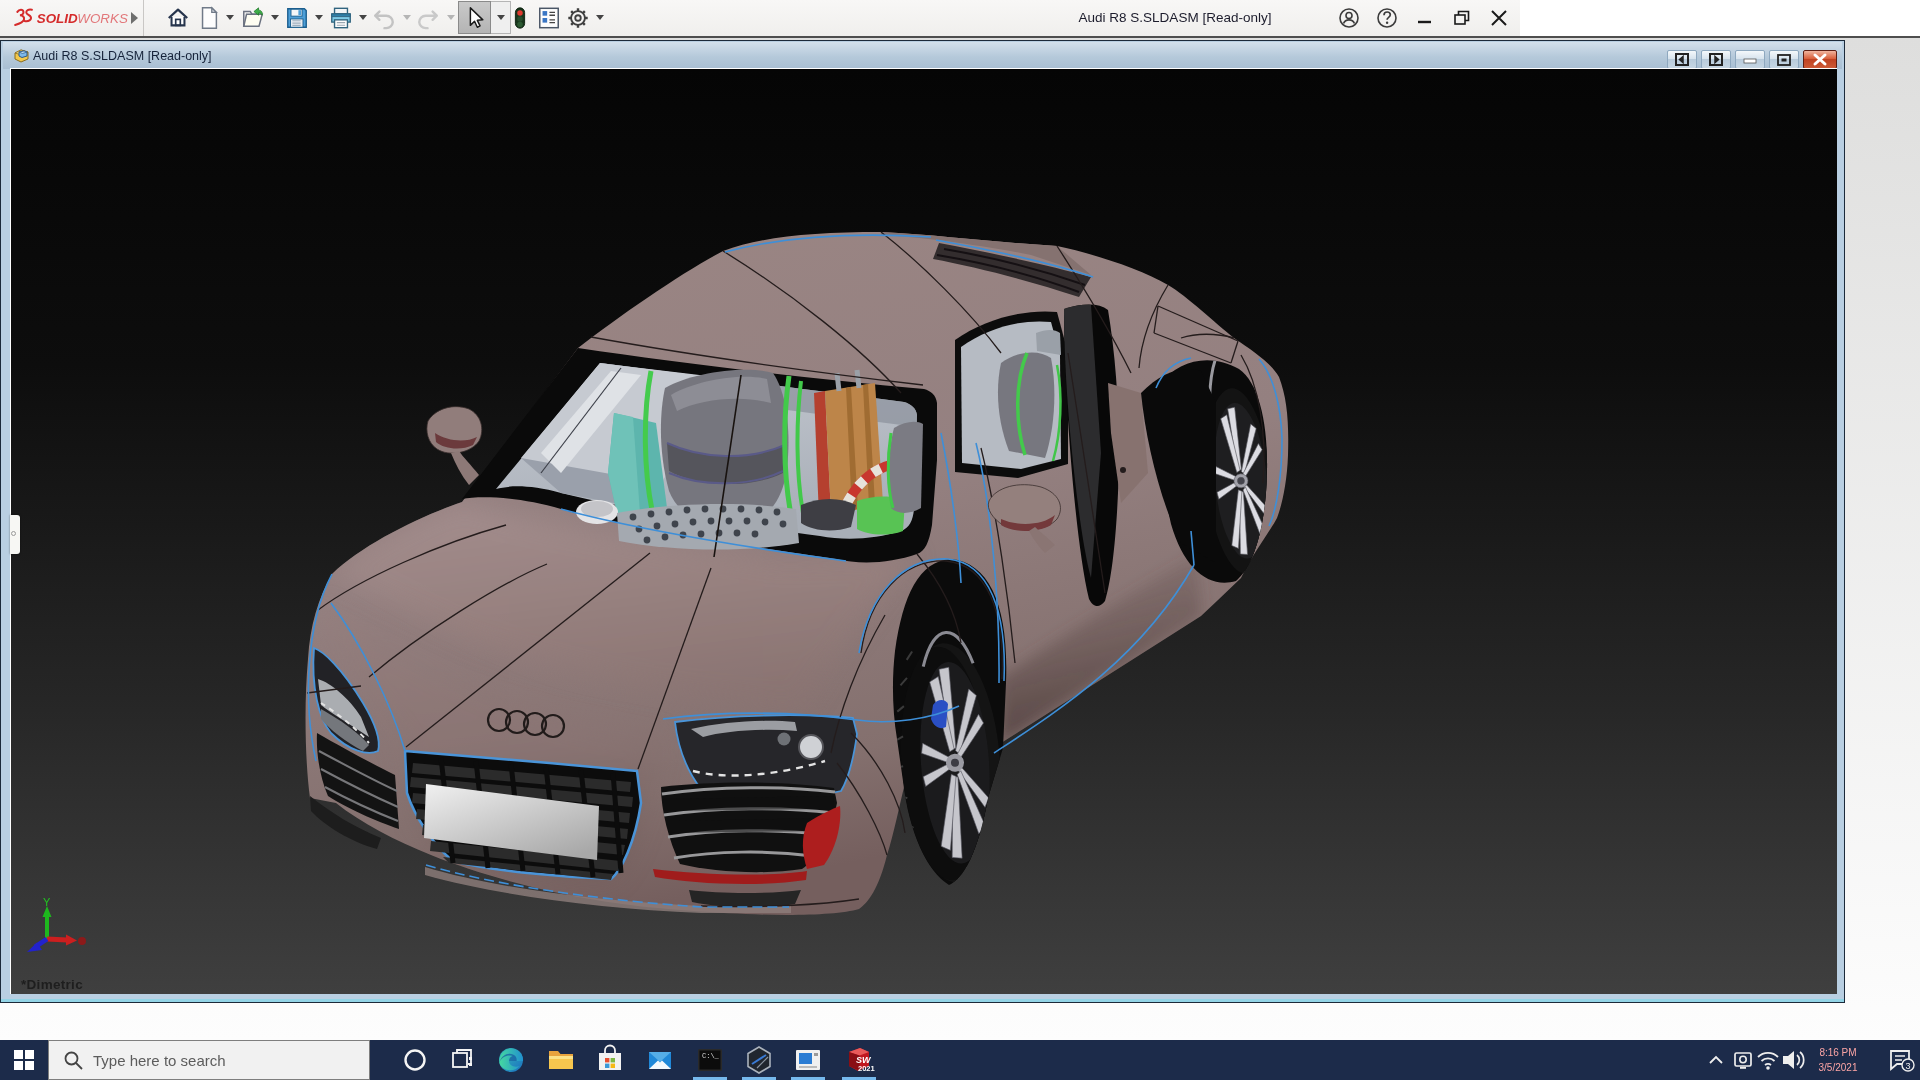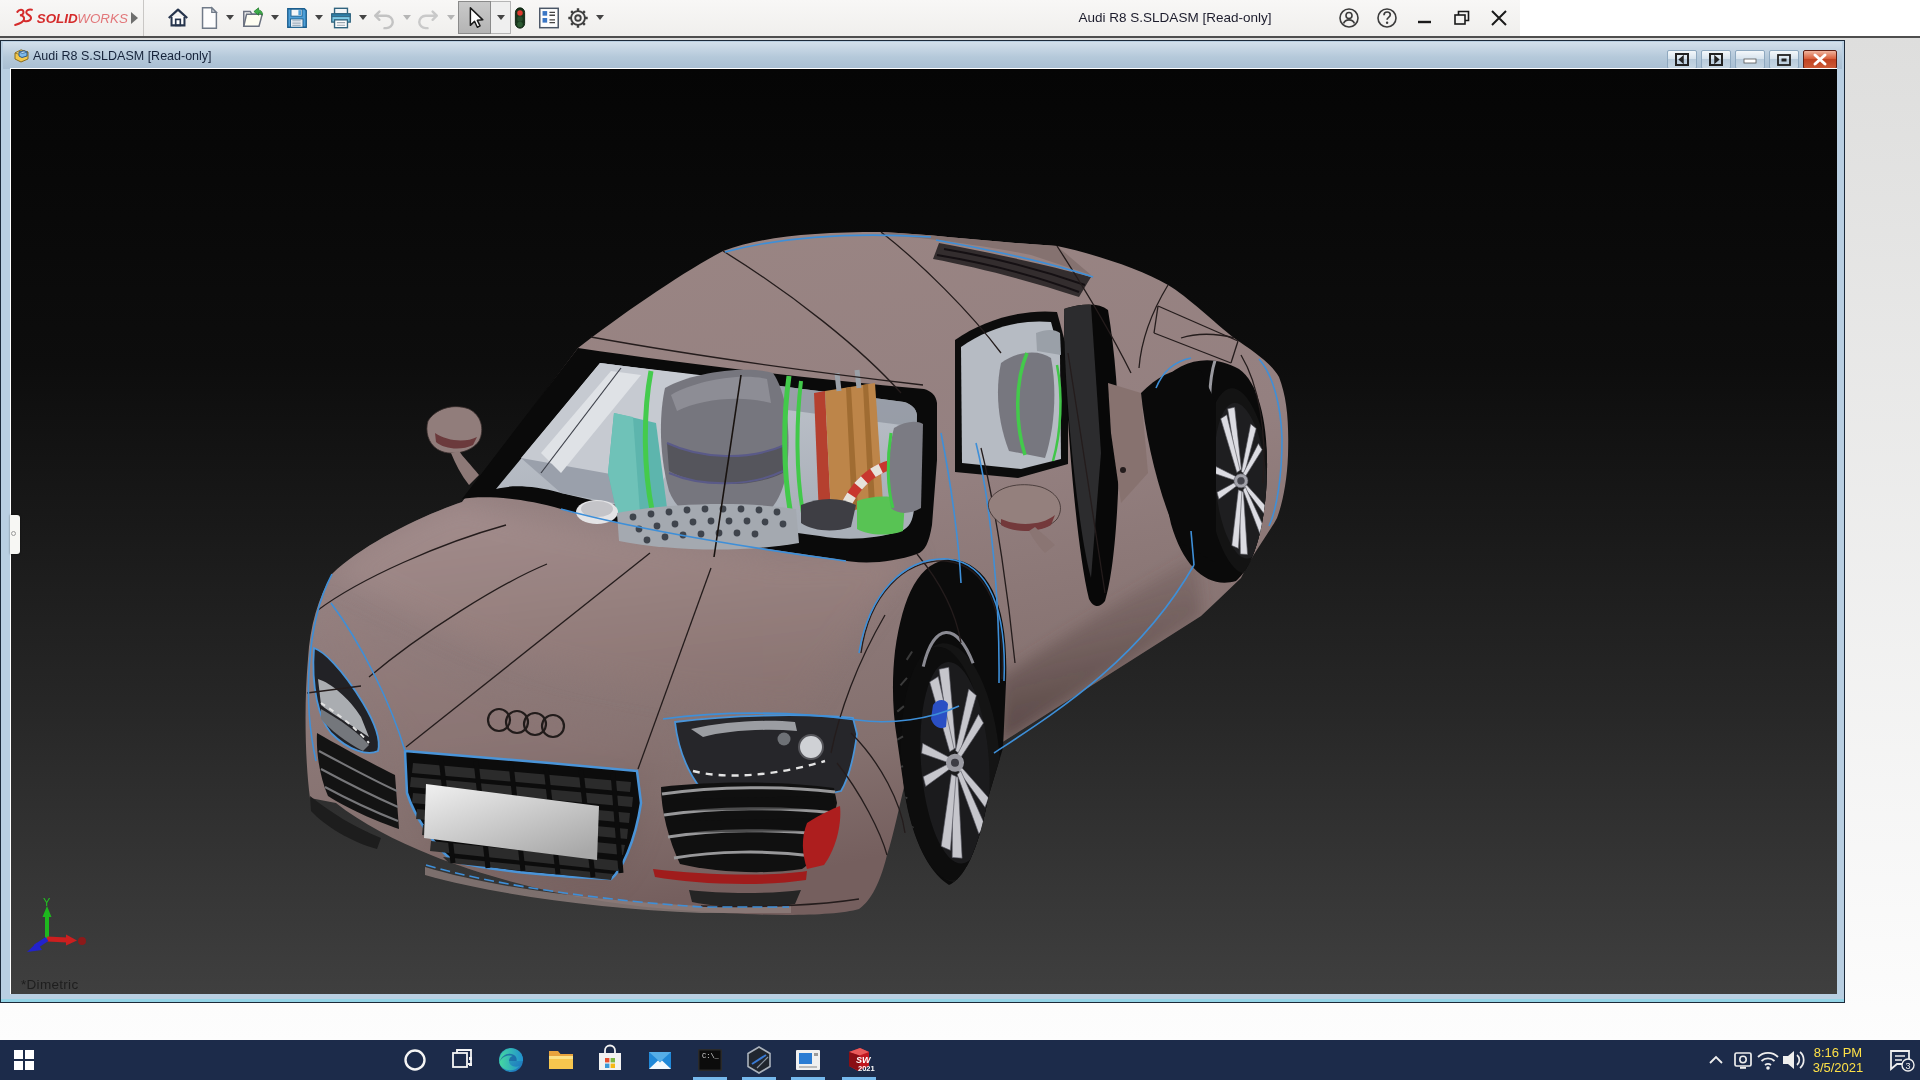--- a/index.html
+++ b/index.html
@@ -35,31 +35,31 @@
     background:linear-gradient(#050505, #0d0d0d 32%, #262626 68%, #3f3f3f 100%);
     border-left:1px solid #fff; border-top:1px solid #fff; }
   .docbtn { position:absolute; top:8px; width:30px; height:19px; border-radius:2px;
     border:1px solid #8ea8bf;
     background:linear-gradient(#f4f8fb, #d8e4ee 45%, #b9cbdb 50%, #c6d6e3); }
   .docbtn.close { width:34px; border:1px solid #5e1f14;
     background:linear-gradient(#f0b49e,#d9603c 45%,#c04322 50%,#cd5a36); }
 
   
   #dimetric { position:absolute; left:10px; bottom:2px; color:#1e1e1e;
-    font-size:13.5px; font-weight:normal; letter-spacing:0.3px; }
+    font-size:13.5px; font-weight:bold; letter-spacing:0.3px; }
 
   
   #taskbar { position:absolute; left:0; top:1040px; width:1920px; height:40px;
     background:#1c2b4a; }
   #search { position:absolute; left:48px; top:0px; width:322px; height:40px;
     background:#f1f1f1; border:1px solid #7e7e7e; color:#555; font-size:15px; }
   #search span { position:absolute; left:44px; top:11px; color:#5c5c5c; }
   .tbtn { position:absolute; top:4px; width:32px; height:32px; }
-  .clock { position:absolute; left:1804px; top:5px; width:68px; color:#fde047;
-    font-size:13px; text-align:center; line-height:15px; }
+  .clock { position:absolute; left:1804px; top:5px; width:68px; color:#fca5a5;
+    font-size:10px; text-align:center; line-height:15px; }
 </style>
 </head>
 <body>
 <div id="app">
 
   <div id="mdi">
     <div id="docwin">
       <div style="position:absolute;left:0;bottom:0;width:100%;height:3px;background:#93d4e6"></div>
       <div id="doctitle">
         <svg style="position:absolute;left:10px;top:5px" width="17" height="17" viewBox="0 0 17 17">
@@ -642,20 +642,27 @@
   <div id="taskbar">
 
     <svg class="tbtn" style="left:8px" viewBox="0 0 32 32">
       <g fill="#fff">
           <rect x="6" y="6" width="9" height="9"></rect>
           <rect x="17" y="6" width="9" height="9"></rect>
       <rect x="6" y="17" width="9" height="9"></rect>
           <rect x="17" y="17" width="9" height="9"></rect>
         </g>
     </svg>
+    <div id="search">
+      <svg style="position:absolute;left:14px;top:9px" width="21" height="21" viewBox="0 0 21 21">
+        <circle cx="8.5" cy="8.5" r="6" fill="none" stroke="#444" stroke-width="1.8"></circle>
+        <path d="M13 13 L19 19" stroke="#444" stroke-width="1.8"></path>
+      </svg>
+      <span>Type here to search</span>
+    </div>
 
     <svg class="tbtn" style="left:399px" viewBox="0 0 32 32">
       <circle cx="16" cy="16" r="9.5" fill="none" stroke="#f5f5f5" stroke-width="2.4"></circle>
     </svg>
 
     <svg class="tbtn" style="left:447px" viewBox="0 0 32 32">
       <g fill="none" stroke="#f5f5f5" stroke-width="1.8">
         <rect x="6" y="9" width="14" height="14"></rect>
         <path d="M10 9 v-3 h14 v14 h-3"></path>
       </g>

